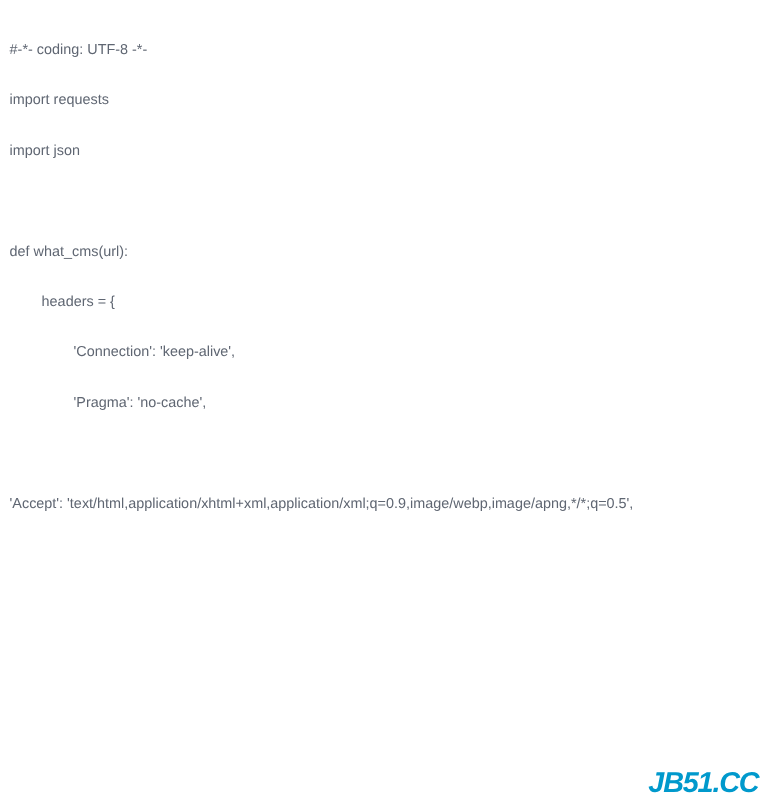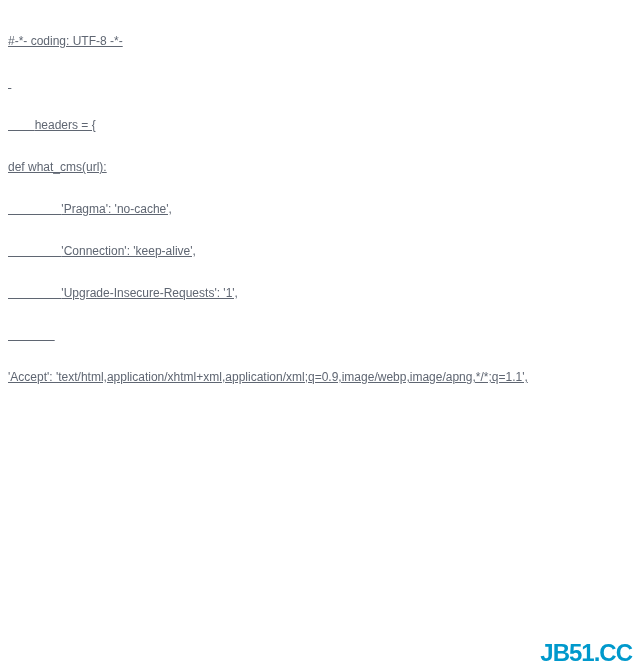--- a/index.html
+++ b/index.html
@@ -12,45 +12,47 @@
     padding: 10px 6px 12px 8px;
     font-family: "Segoe UI", "Helvetica Neue", Arial, sans-serif;
     font-size: 12px;
     line-height: 21px;
     color: #5f6672;
     white-space: pre-wrap;
     word-break: break-all;
     box-sizing: border-box;
     width: 640px;
   }
-  .code-block span { display: block; text-decoration: underline; }
+  .code-block span { display: block; }
   .watermark {
     position: fixed;
     right: 8px;
     bottom: 4px;
     font-family: Arial, sans-serif;
     font-weight: 900;
+    font-style: italic;
     font-size: 24px;
     color: #0099cc;
     letter-spacing: -1px;
   }
 </style>
 </head>
 <body>
 
 <div class="code-block">
 <span>#-*- coding: UTF-8 -*-</span>
+<span>import requests</span>
+<span>import json</span>
 <span> </span>
+<span>def what_cms(url):</span>
 <span>        headers = {</span>
-<span>def what_cms(url):</span>
+<span>                'Connection': 'keep-alive',</span>
 <span>                'Pragma': 'no-cache',</span>
-<span>                'Connection': 'keep-alive',</span>
-<span>                'Upgrade-Insecure-Requests': '1',</span>
 <span>              </span>
-<span>'Accept': 'text/html,application/xhtml+xml,application/xml;q=0.9,image/webp,image/apng,*/*;q=1.1',</span>
+<span>'Accept': 'text/html,application/xhtml+xml,application/xml;q=0.9,image/webp,image/apng,*/*;q=0.5',</span>
 
 
 
 
 
 
 
 
 
 

